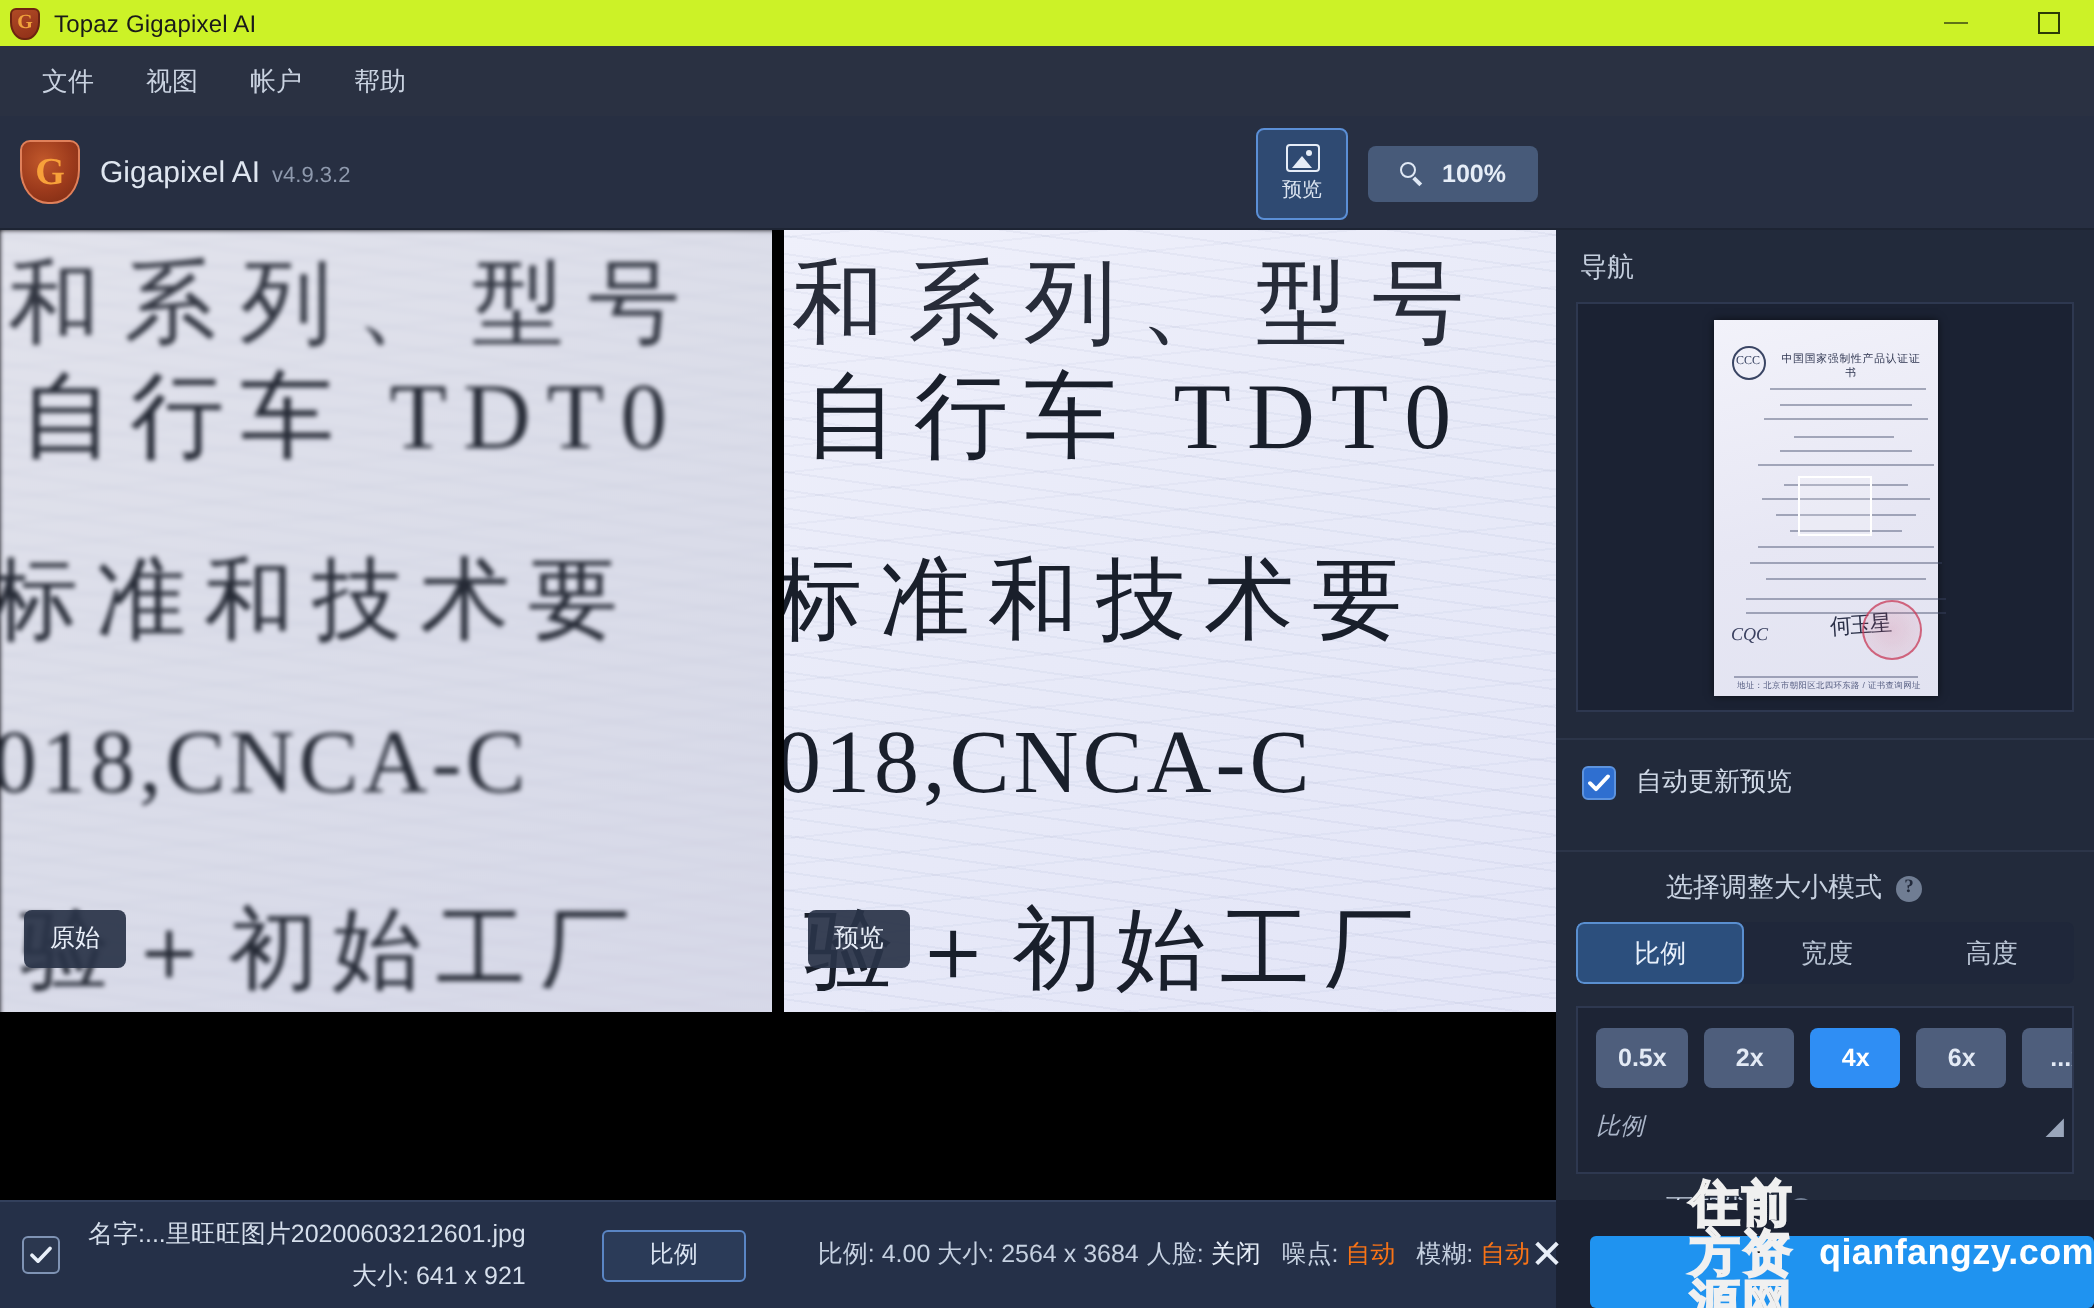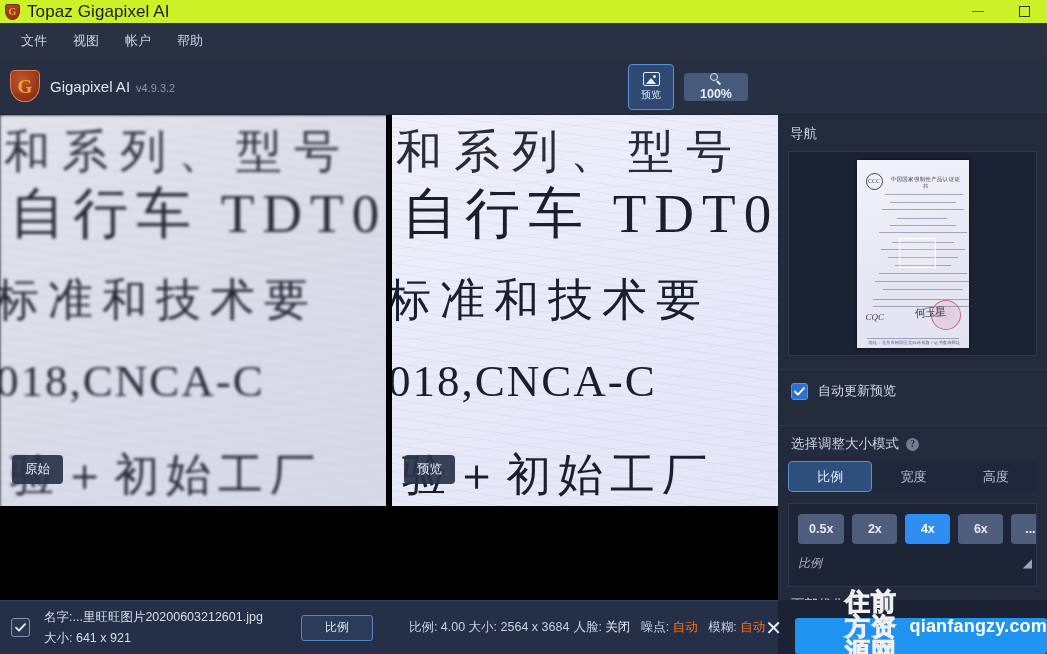--- a/index.html
+++ b/index.html
@@ -26,21 +26,21 @@
     background: linear-gradient(160deg, #b04a25 0%, #8f2f18 100%);
     border-radius: 3px 3px 7px 7px / 3px 3px 9px 9px;
     display: flex; align-items: center; justify-content: center;
     border: 1px solid #6d2411;
   }
   .shield span {
     color: #f0a23c; font-size: 10px; font-weight: bold;
     font-family: "Liberation Serif", serif; line-height: 1;
   }
   .tb-title {
-    color: #1a1a1a; font-size: 17px; letter-spacing: .1px;
+    color: #1a1a1a; font-size: 12px; letter-spacing: .1px;
     white-space: nowrap;
   }
   .tb-controls {
     margin-left: auto; display: flex; align-items: center; height: 23px;
   }
   .tb-btn {
     width: 46px; height: 23px; display: flex;
     align-items: center; justify-content: center;
   }
   .tb-min { width: 12px; height: 1.5px; background: #5f7317; }
@@ -105,21 +105,21 @@
     border-bottom: 6px solid #e6edf7;
   }
   .ico-img::after {
     content: ""; position: absolute; right: 2.5px; top: 2px;
     width: 3px; height: 3px; border-radius: 50%; background: #e6edf7;
   }
   .btn-preview-lbl { color: #dbe4f0; font-size: 10px; }
   .btn-zoom {
     height: 28px; padding: 0 16px;
     background: #475a79; border-radius: 4px;
-    display: flex; align-items: center; gap: 9px; flex-direction: column;
+    display: flex; align-items: center; gap: 9px;
   }
   .ico-magnify { position: relative; width: 12px; height: 12px; }
   .ico-magnify .lens {
     position: absolute; left: 0; top: 0;
     width: 8px; height: 8px; border: 1.6px solid #dfe8f5; border-radius: 50%;
   }
   .ico-magnify .handle {
     position: absolute; left: 7px; top: 7px;
     width: 5px; height: 1.6px; background: #dfe8f5;
     transform: rotate(45deg); transform-origin: left center;
@@ -143,21 +143,21 @@
       repeating-linear-gradient( 8deg, rgba(150,158,190,0.10) 0px, rgba(150,158,190,0.10) 1px, rgba(255,255,255,0) 1px, rgba(255,255,255,0) 9px),
       repeating-linear-gradient( -6deg, rgba(140,150,185,0.07) 0px, rgba(140,150,185,0.07) 1px, rgba(255,255,255,0) 1px, rgba(255,255,255,0) 13px),
       linear-gradient(150deg, #e9eaf4 0%, #e2e4f1 40%, #dcdef0 100%);
     font-family: "Liberation Serif", "DejaVu Serif", serif;
     color: #1f2430;
   }
   .doc.blur  { filter: blur(1.35px) contrast(0.93); }
   .doc.sharp { filter: blur(0.18px) contrast(1.06); }
   .doc .ln { position: absolute; white-space: nowrap; font-weight: 500; }
   .ln1 { left: 4px;  top: 6px;   font-size: 46px; letter-spacing: 12px; opacity:.93;}
-  .ln2 { left: 10px; top: 62px;  font-size: 55px; letter-spacing: 8px; }
+  .ln2 { left: 10px; top: 62px;  font-size: 47px; letter-spacing: 8px; }
   .ln3 { left: -6px; top: 155px; font-size: 45px; letter-spacing: 9px; }
   .ln4 { left: -4px; top: 240px; font-size: 45px; letter-spacing: 2px; }
   .ln5 { left: 10px; top: 330px; font-size: 45px; letter-spacing: 7px; }
   .ln6 { left: 6px;  top: 420px; font-size: 45px; letter-spacing: 10px; opacity:.9;}
 
   .pane-badge {
     position: absolute; left: 12px; bottom: 22px;
     background: rgba(42,52,72,0.93);
     color: #e8eef8; font-size: 12.5px;
     padding: 6px 13px; border-radius: 4px;
@@ -241,20 +241,21 @@
     background: #2f6fd0; border: 1px solid #5d93de;
     display: flex; align-items: center; justify-content: center;
     flex: none;
   }
   .chkbox svg { display: block; }
   .chk-lbl { color: #cfd8e6; font-size: 13px; }
 
   .sect-head {
     display: flex; align-items: center; gap: 7px;
     padding: 9px 0 8px 13px;
+    margin-left: 42px;
   }
   .sect-lbl { color: #c7d1e0; font-size: 13.5px; }
   .help-ico {
     width: 13px; height: 13px; border-radius: 50%;
     background: #6a7siz; background: #707d93; color: #222a3b;
     font-size: 9.5px; font-weight: bold;
     display: flex; align-items: center; justify-content: center;
     font-family: "Liberation Serif", serif;
   }
 
@@ -296,21 +297,21 @@
 
   .face-blue {
     position: absolute; left: 795px; top: 618px;
     width: 252px; height: 36px; background: #1f93f0; border-radius: 3px;
   }
 
   
   .filebar {
     position: absolute; left: 0; top: 600px; width: 778px; height: 54px;
     background: #253048; border-top: 1px solid #33405c;
-    display: flex; align-items: center;
+    display: flex; align-items: center; text-align: right;
   }
   .fb-chk {
     width: 19px; height: 19px; margin-left: 11px; margin-right: 14px;
     border: 1px solid #7f93b4; border-radius: 3px; background: #2a3консоль;
     background: #2b374f; flex: none;
     display: flex; align-items: center; justify-content: center;
   }
   .fb-name-col { display: flex; flex-direction: column; gap: 4px; }
   .fb-t { color: #d6dfec; font-size: 12.5px; white-space: nowrap; }
   .fb-btn-ratio {

